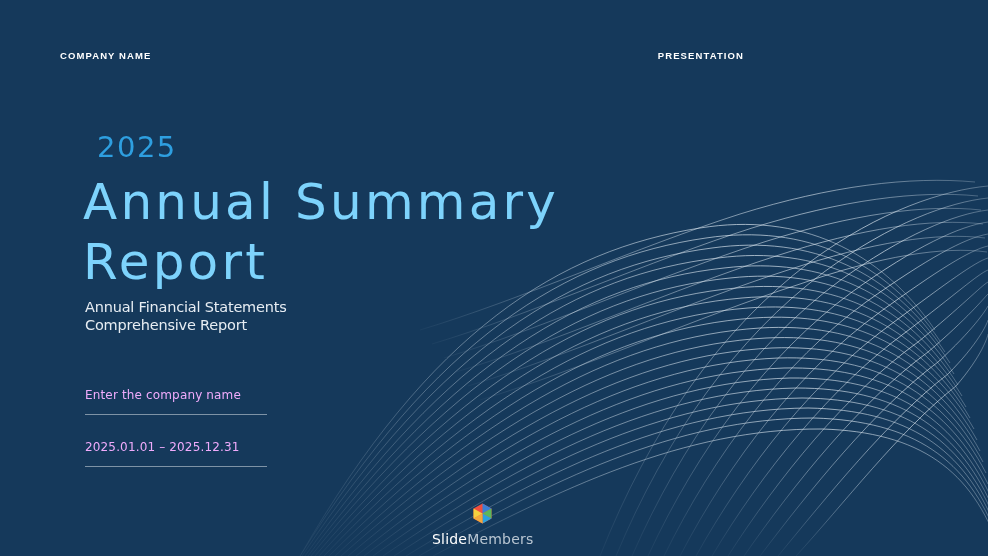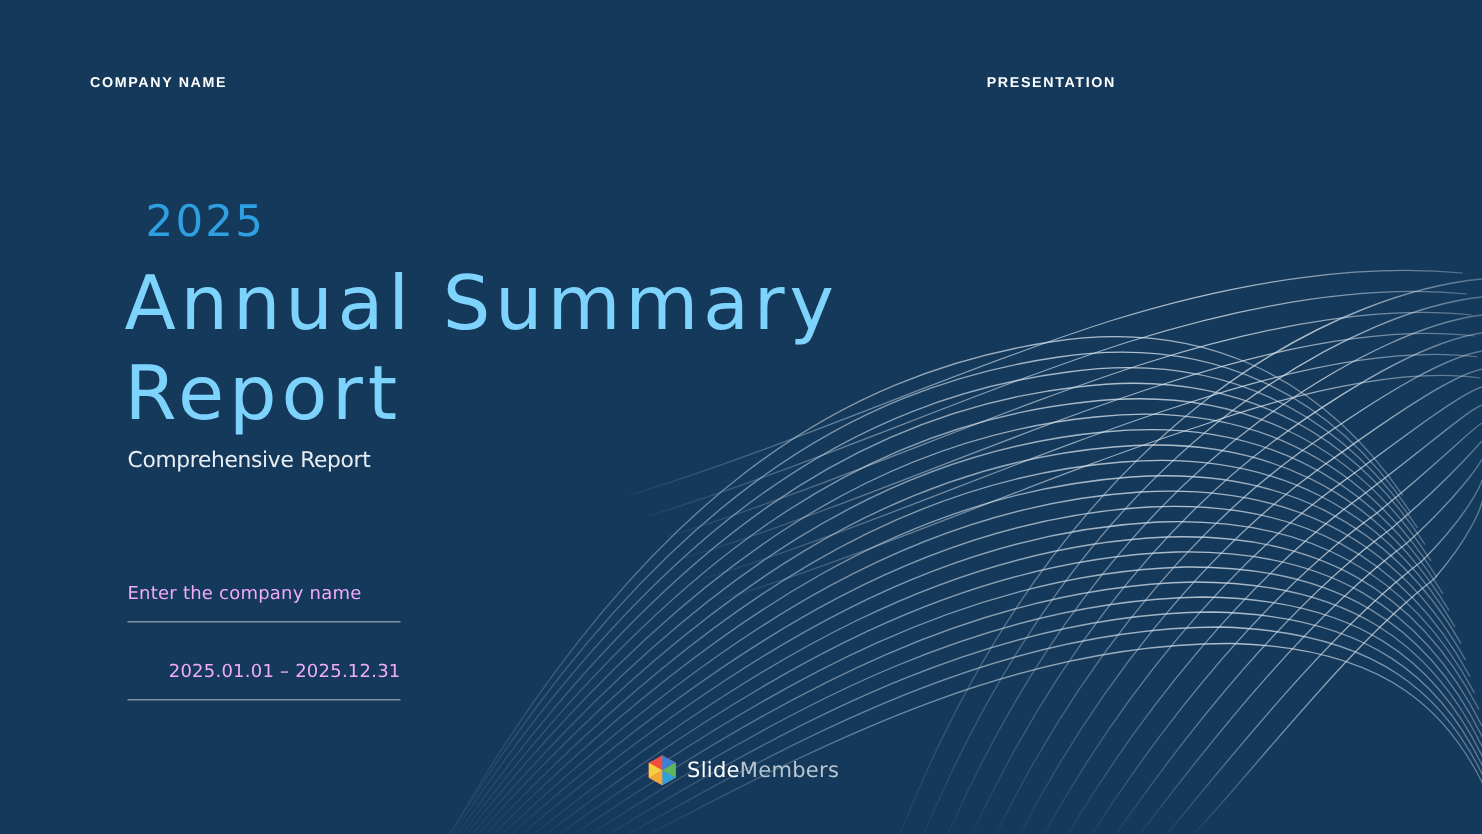--- a/index.html
+++ b/index.html
@@ -79,41 +79,42 @@
     line-height: 1.25;
     letter-spacing: -0.2px;
     font-family: "DejaVu Sans", sans-serif;
   }
   .field {
     position: absolute;
     left: 85px;
     width: 182px;
   }
   .field-company { top: 388px; }
-  .field-period { top: 440px; text-align: right; }
+  .field-period { top: 440px; }
   .field-text {
     color: #f0abfc;
     font-size: 12px;
     letter-spacing: 0.15px;
     font-family: "DejaVu Sans", sans-serif;
     padding-bottom: 12px;
     display: block;
   }
   .field-rule {
     height: 1px;
     background: #7e93a6;
     width: 182px;
   }
   .footer-logo {
     position: absolute;
     left: 432px;
     top: 503px;
     display: flex;
     align-items: center;
     gap: 7px;
+    flex-direction: column;
   }
   .logo-mark {
     position: relative;
     width: 19px;
     height: 21px;
   }
   .logo-text {
     font-size: 14px;
     letter-spacing: 0.2px;
     font-family: "DejaVu Sans", sans-serif;
@@ -186,20 +187,21 @@
   <div class="header">
     <div class="company-name">COMPANY NAME</div>
     <div class="presentation-label">PRESENTATION</div>
   </div>
 
   <div class="year">2025</div>
 
   <div class="title">Annual Summary Report</div>
 
   <div class="subtitle">
+    <div>Annual Financial Statements</div>
     <div>Comprehensive Report</div>
   </div>
 
   <div class="field field-company">
     <span class="field-text">Enter the company name</span>
     <div class="field-rule"></div>
   </div>
 
   <div class="field field-period">
     <span class="field-text">2025.01.01 – 2025.12.31</span>

